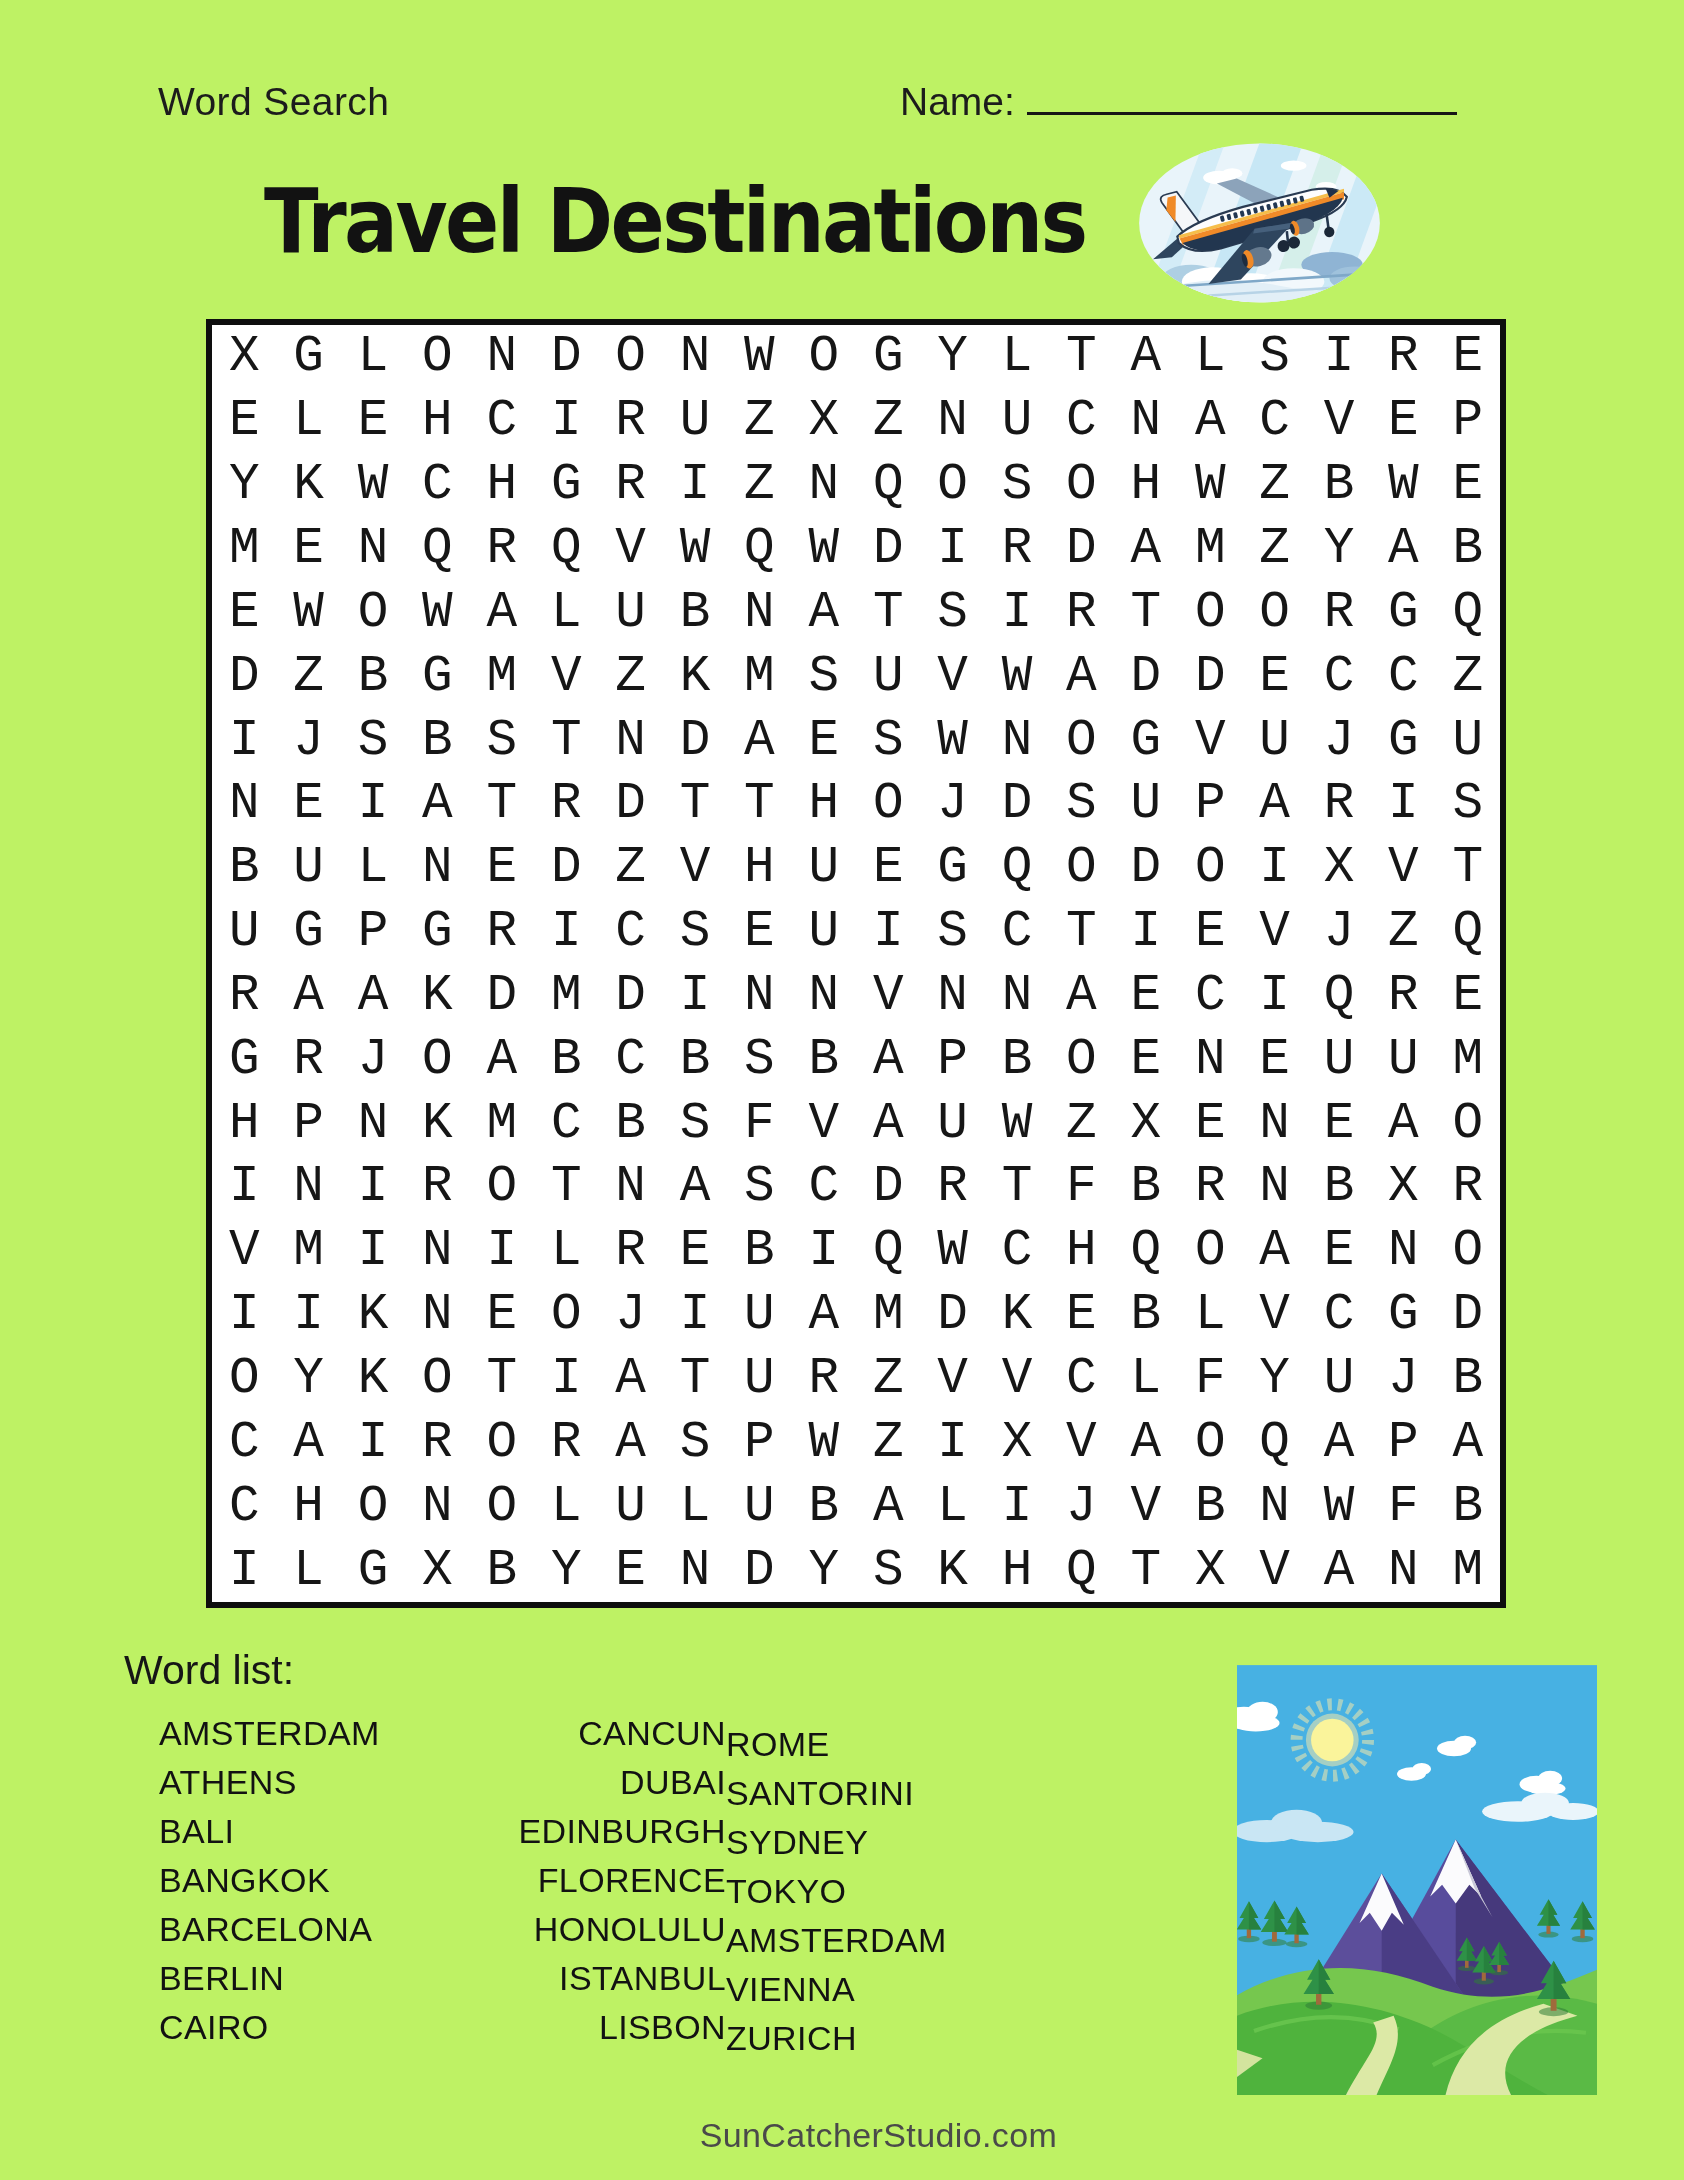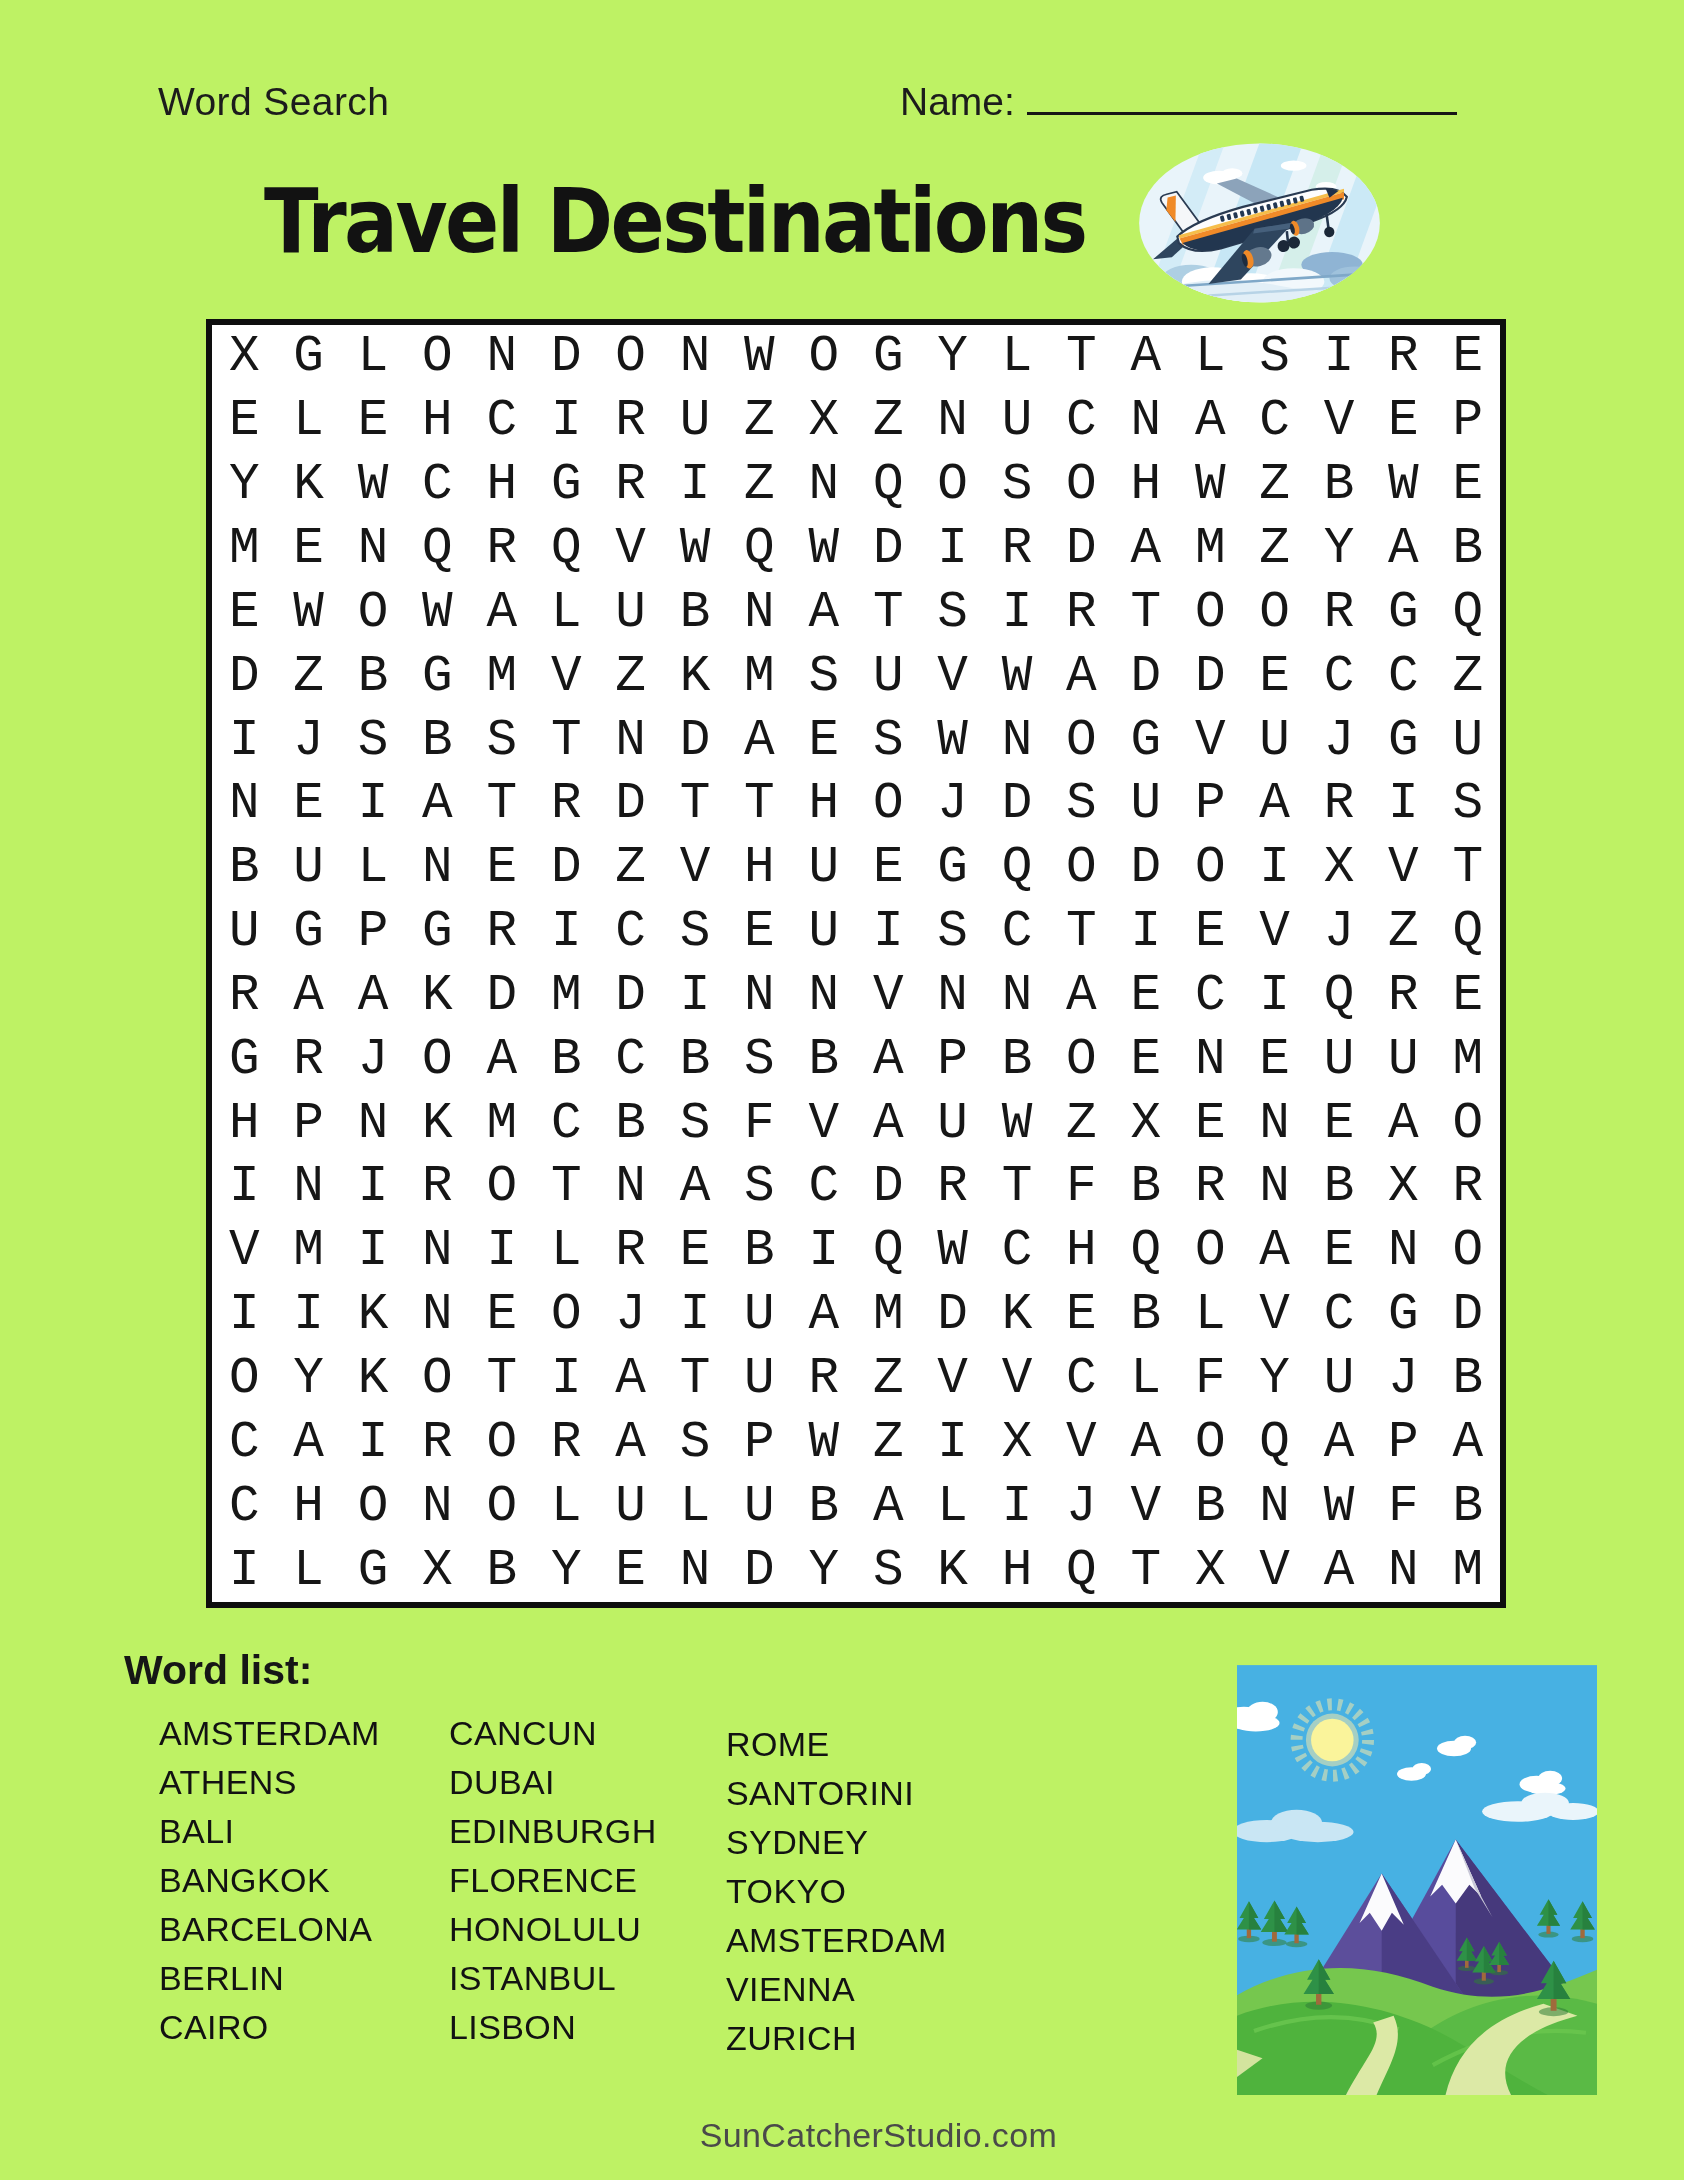--- a/index.html
+++ b/index.html
@@ -16,24 +16,24 @@
          color:#121212;transform:scaleY(1.12);transform-origin:top center;white-space:nowrap;}
 
   .plane{position:absolute;left:1131px;top:135px;width:257px;height:175px;}
 
   .grid-frame{position:absolute;left:206px;top:319px;width:1300px;height:1289px;
               border:6.8px solid #0e0e0e;box-sizing:border-box;background:#fff;}
   .grid{display:grid;width:100%;height:100%;grid-template-columns:repeat(20,1fr);grid-auto-rows:1fr;}
   .cell{display:flex;align-items:center;justify-content:center;
         font-family:"Liberation Mono",monospace;font-size:51px;line-height:1;color:#161616;}
 
-  .wl-label{position:absolute;left:124px;top:1647px;font-size:41px;color:#161616;font-weight:bold;}
+  .wl-label{position:absolute;left:124px;top:1647px;font-size:41px;color:#161616;}
   .wordlist{position:absolute;left:159px;top:1709px;display:flex;}
   .wl-col{display:flex;flex-direction:column;}
-  .wl-col-1{width:290px;} .wl-col-2{width:277px;} .wl-col-3{width:270px;} .wl-col-4{width:247px;margin-top:11px;}
+  .wl-col-1{width:290px;} .wl-col-2{width:277px;align-items:flex-end;} .wl-col-3{width:270px;} .wl-col-4{width:247px;margin-top:11px;}
   .wl-word{font-size:34px;line-height:49px;letter-spacing:0.4px;color:#121212;white-space:nowrap;}
 
   .scene{position:absolute;left:1237px;top:1665px;width:360px;height:430px;}
 
   .footer{position:absolute;left:0;top:2116px;width:100%;text-align:center;
           font-size:34px;color:#4a4a4a;letter-spacing:0.4px;padding-left:36px;}
 </style>
 </head>
 <body>
 

